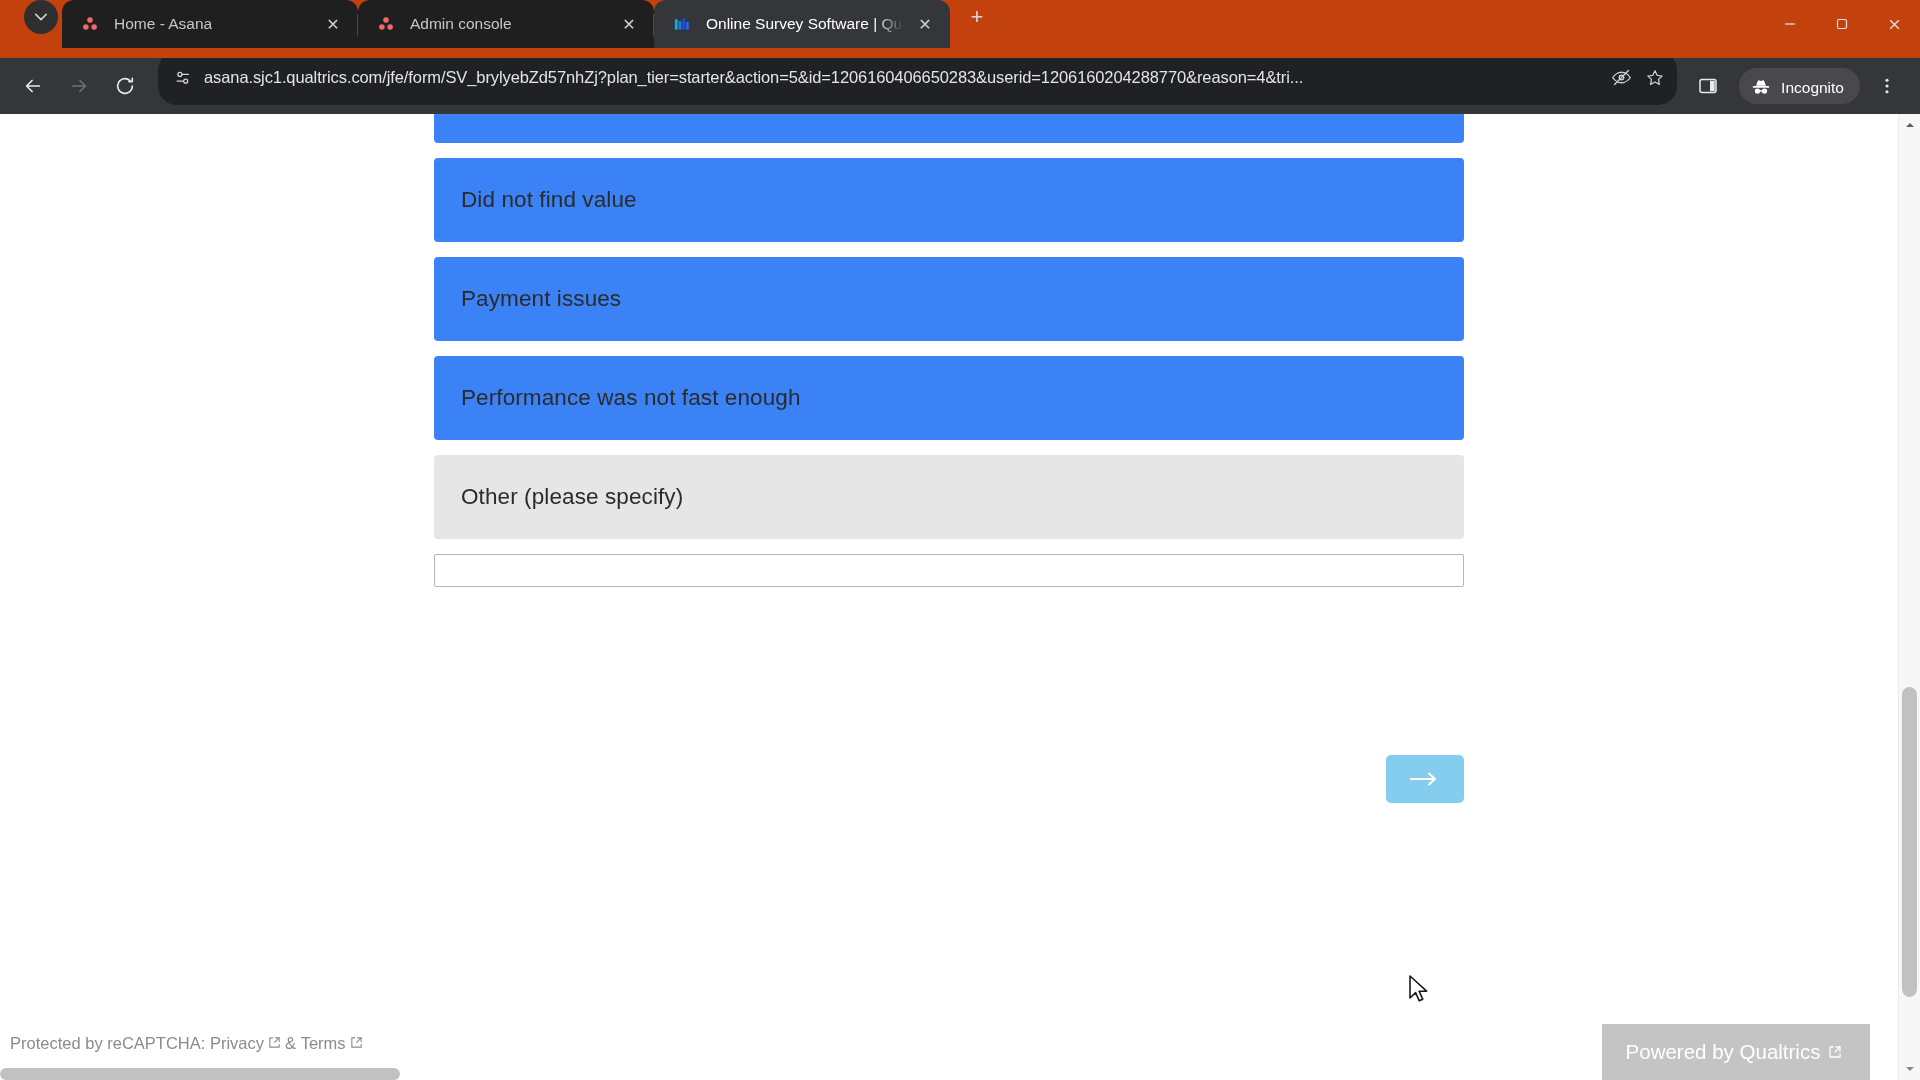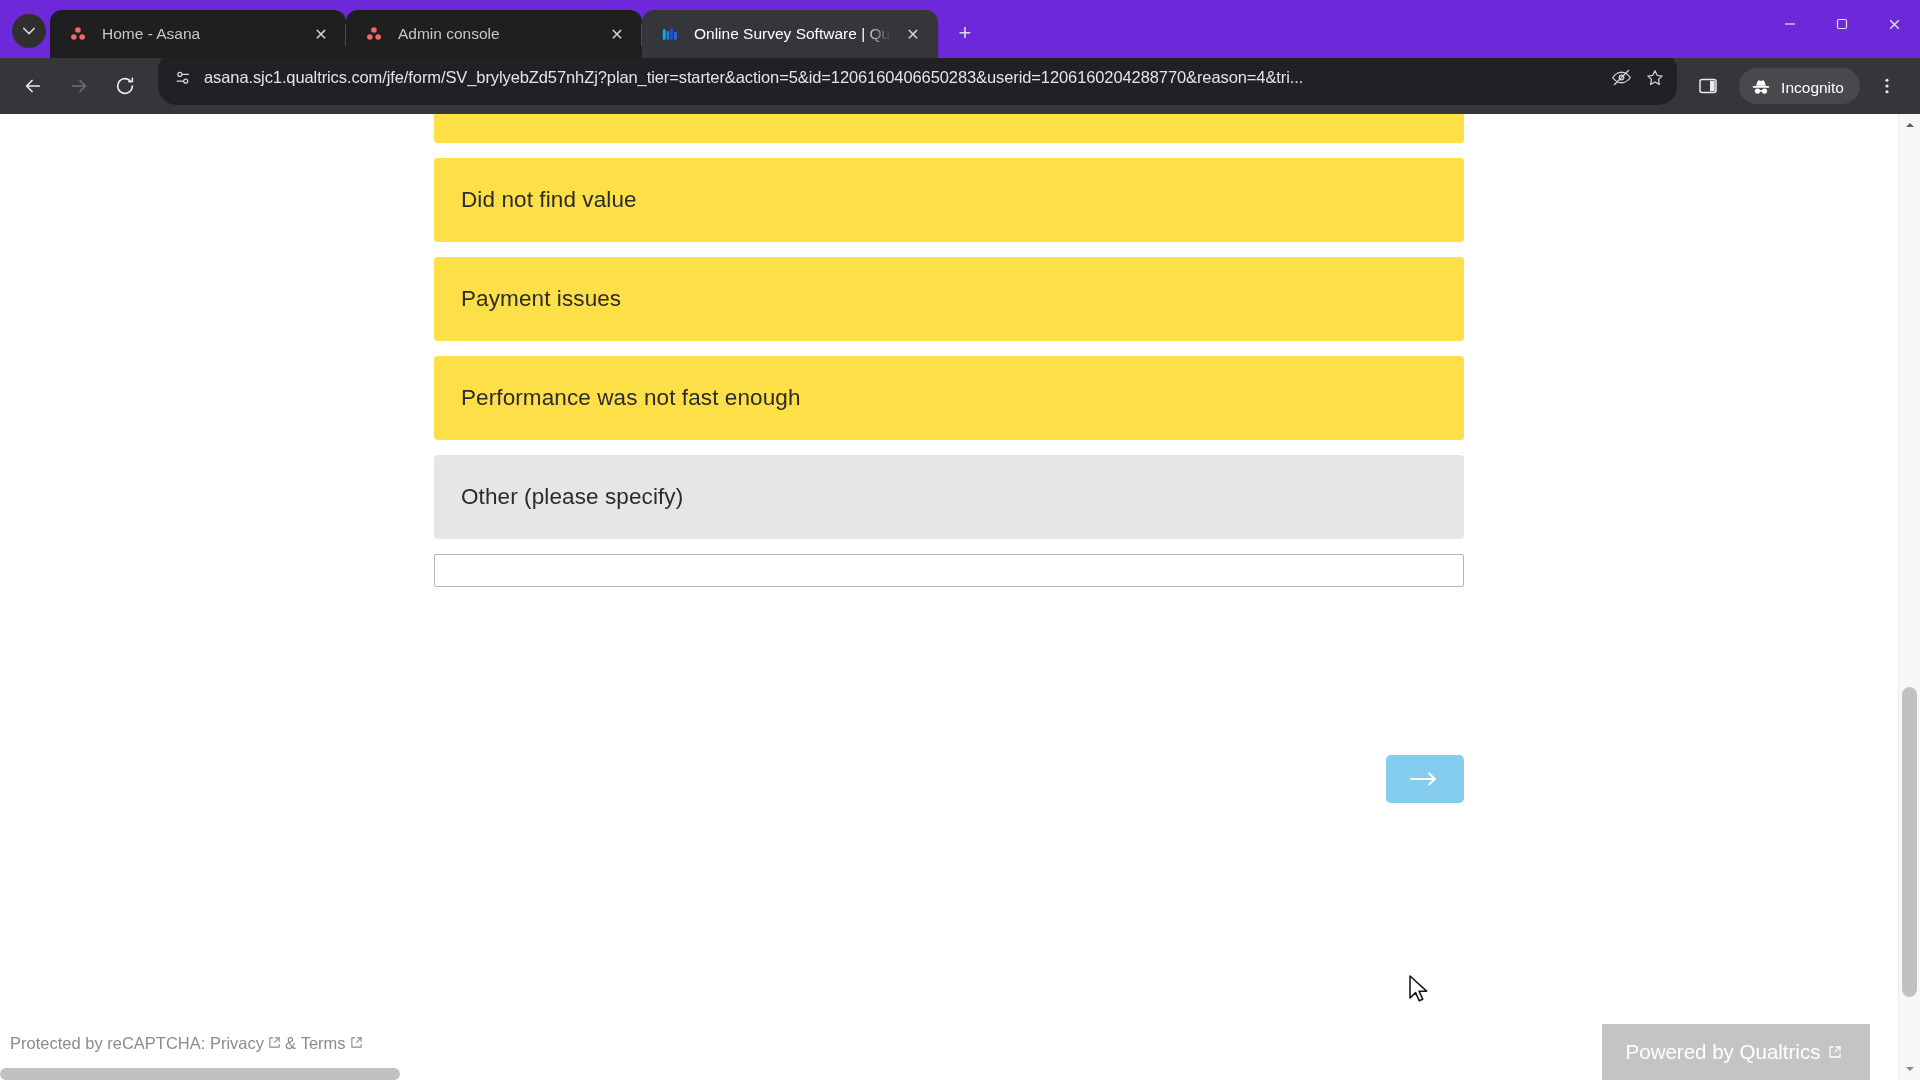--- a/index.html
+++ b/index.html
@@ -8,24 +8,23 @@
     overflow: hidden;
     font-family: "Liberation Sans", sans-serif;
     background: #ffffff;
   }
 
   
   .browser { width: 1920px; height: 1080px; display: flex; flex-direction: column; }
 
   .tabstrip {
     height: 58px;
-    background: #6d28d9;
-    display: flex;
-    align-items: flex-end;
-    padding-left: 6px;
+    background: #c2410c;
+    display: flex;
+    padding-left: 18px;
     position: relative;
     flex: 0 0 58px;
   }
   .tabsearch {
     width: 34px; height: 34px;
     margin: 0 4px 10px 6px;
     border-radius: 50%;
     display: flex; align-items: center; justify-content: center;
     background: #2f2f2f;
     cursor: pointer;
@@ -220,21 +219,21 @@
     position: absolute;
     left: 0; right: 0;
     top: -55px;
   }
   .choices {
     width: 1030px;
     margin: 0 auto;
     padding-left: 0;
   }
   .choice {
-    background: #fde047;
+    background: #3b82f6;
     border-radius: 4px;
     height: 84px;
     display: flex;
     align-items: center;
     padding-left: 27px;
     margin-bottom: 15px;
     font-size: 22.5px;
     color: #2b2b2b;
     cursor: pointer;
     letter-spacing: 0.1px;

